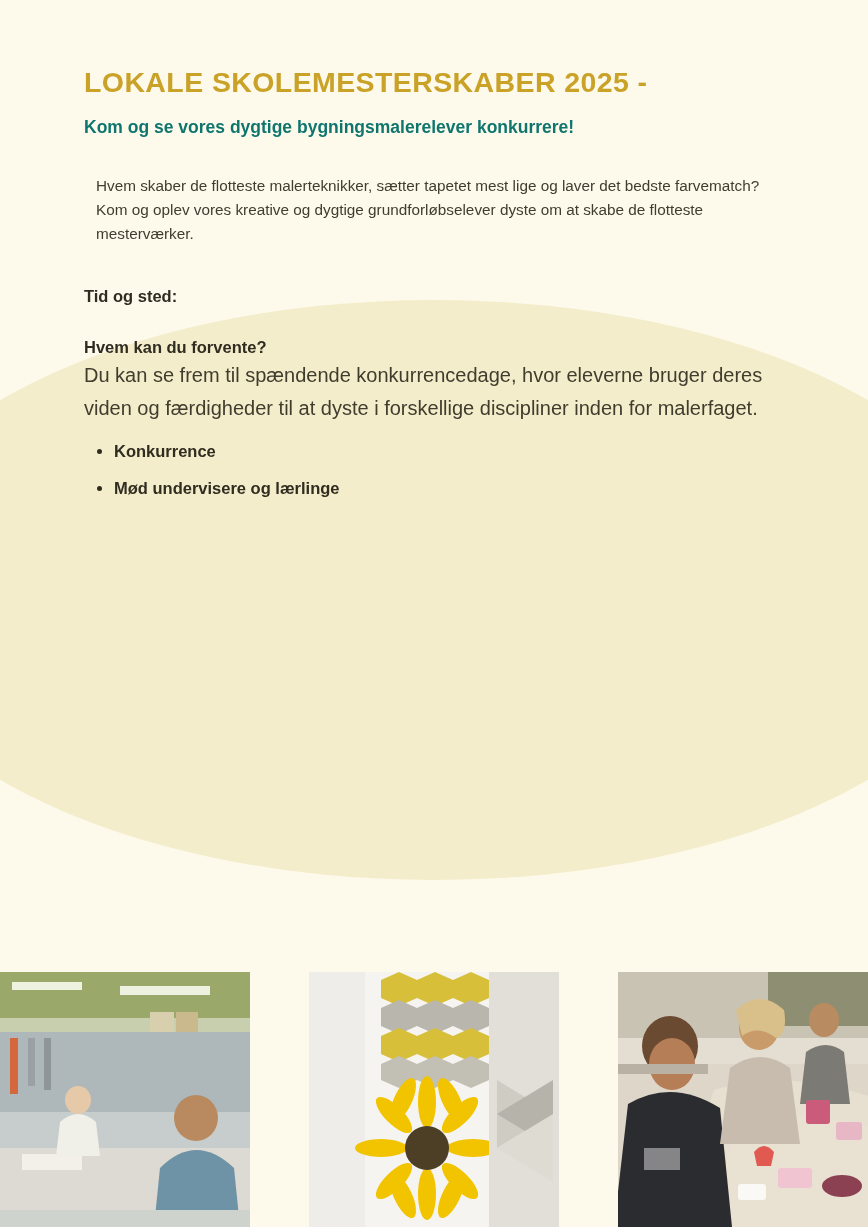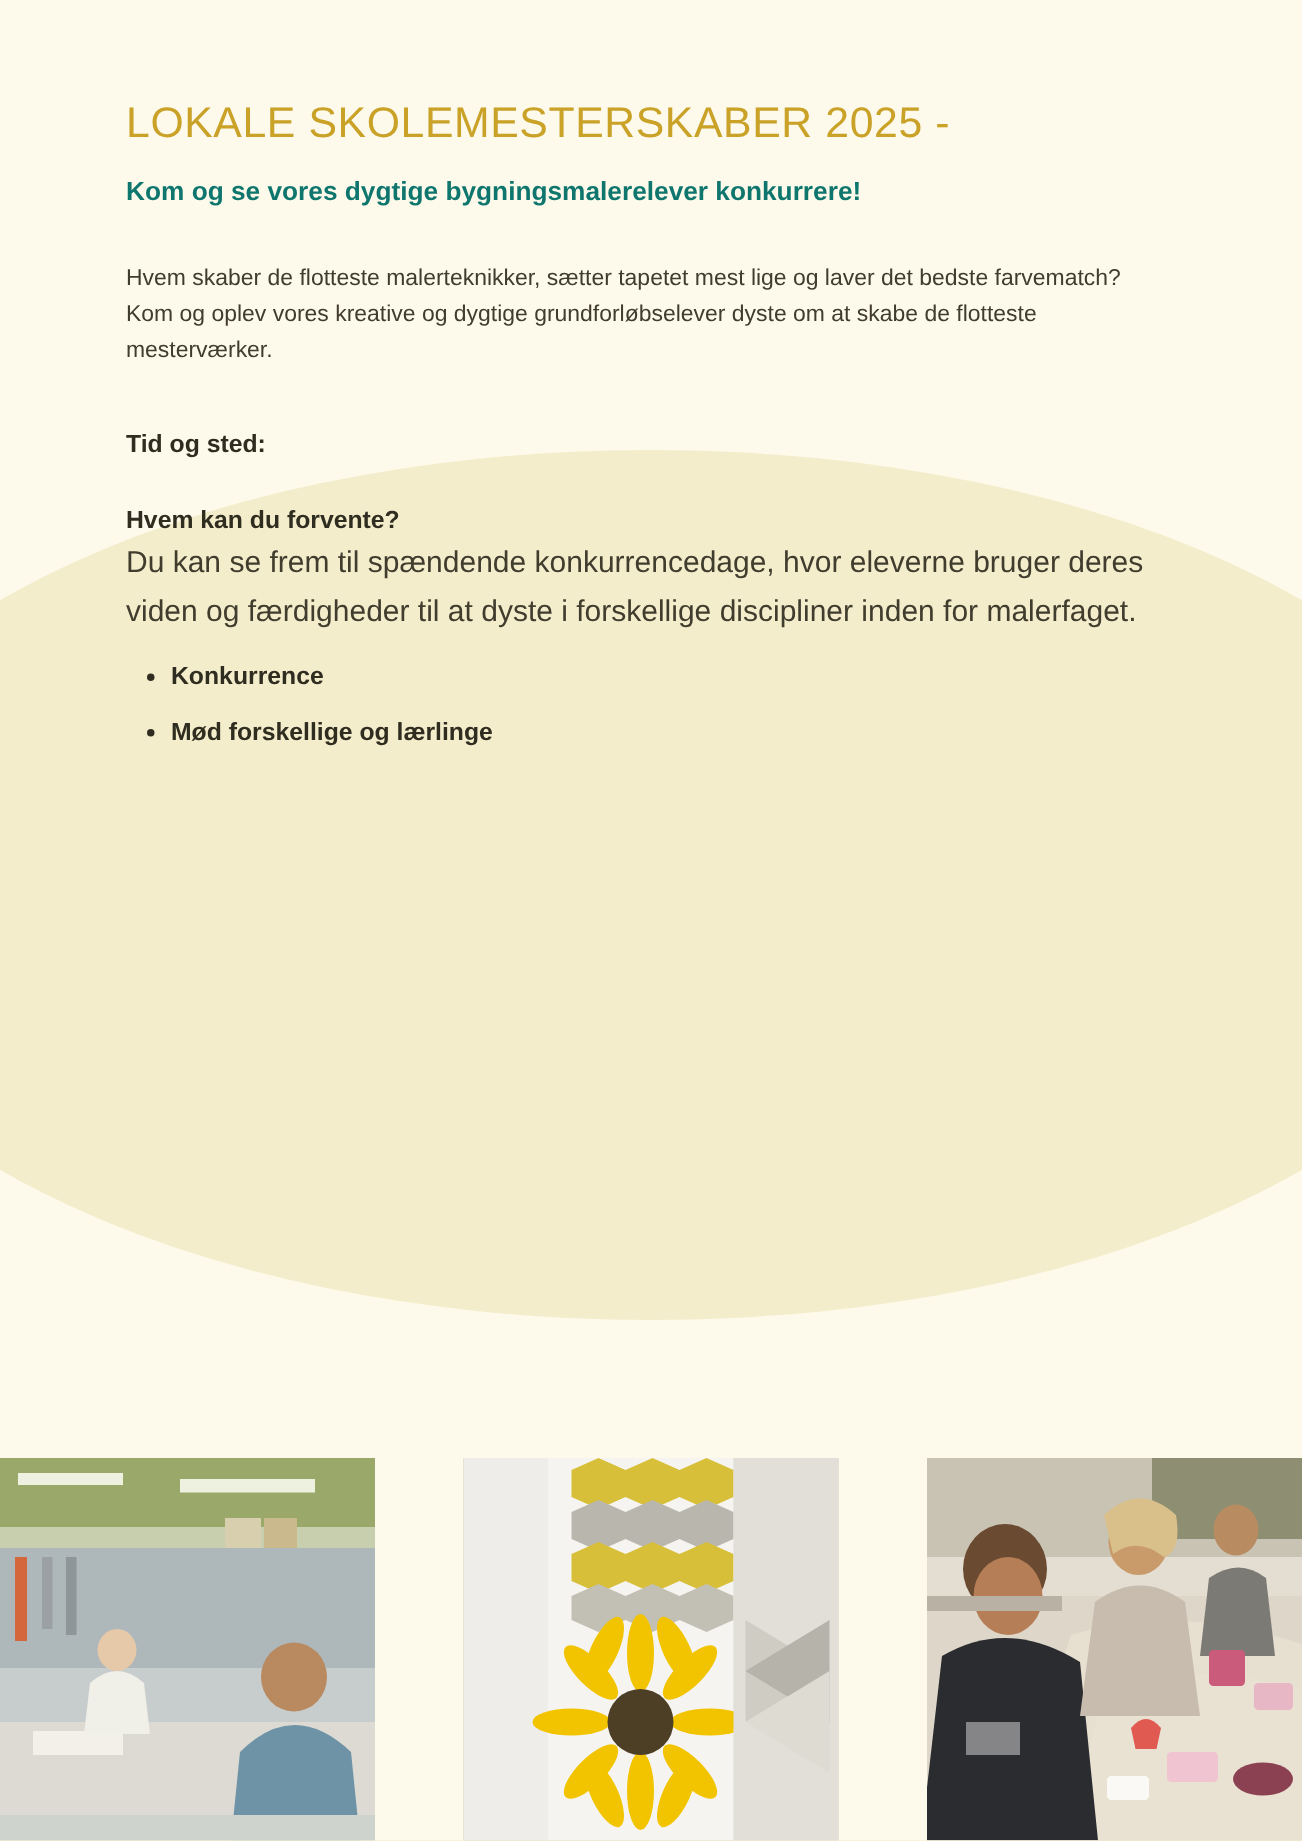--- a/index.html
+++ b/index.html
@@ -32,36 +32,36 @@
     position: relative;
     z-index: 2;
     padding: 0 84px;
   }
 
   .title {
     margin: 0;
     padding-top: 66px;
     font-size: 28.5px;
     line-height: 1.18;
-    font-weight: 400;
+    font-weight: 700;
     letter-spacing: 0.4px;
     color: #c9a227;
     text-transform: uppercase;
   }
 
   .subtitle {
     margin: 16px 0 0 0;
     font-size: 17.5px;
     font-weight: 700;
     color: #0f766e;
     line-height: 1.3;
   }
 
   .intro {
-    margin: 36px 0 0 0;
+    margin: 36px 0 0 12px;
     font-size: 15.3px;
     line-height: 1.55;
     color: #403c2e;
     max-width: 680px;
   }
 
   .section-head {
     margin: 0;
     font-size: 16.5px;
     font-weight: 800;
@@ -159,21 +159,21 @@
   <p class="section-head hvad-head">Hvem kan du forvente?</p>
 
 
   <p class="para">Du kan se frem til spændende konkurrencedage, hvor eleverne bruger deres viden og færdigheder til at dyste i forskellige discipliner inden for malerfaget.</p>
 
   <ul class="bullets bullet-spaced">
     <li>Konkurrence</li>
   </ul>
 
   <ul class="bullets bullet-spaced2">
-    <li>Mød forskellige og lærlinge</li>
+    <li>Mød undervisere og lærlinge</li>
   </ul>
 
 </div>
 
 <div class="photos">
 
   <div class="photo">
     <svg width="250" height="255" viewBox="0 0 250 255">
       <rect x="0" y="0" width="250" height="255" fill="#b9c2c4"></rect>
       <rect x="0" y="0" width="250" height="46" fill="#9aa96a"></rect>

